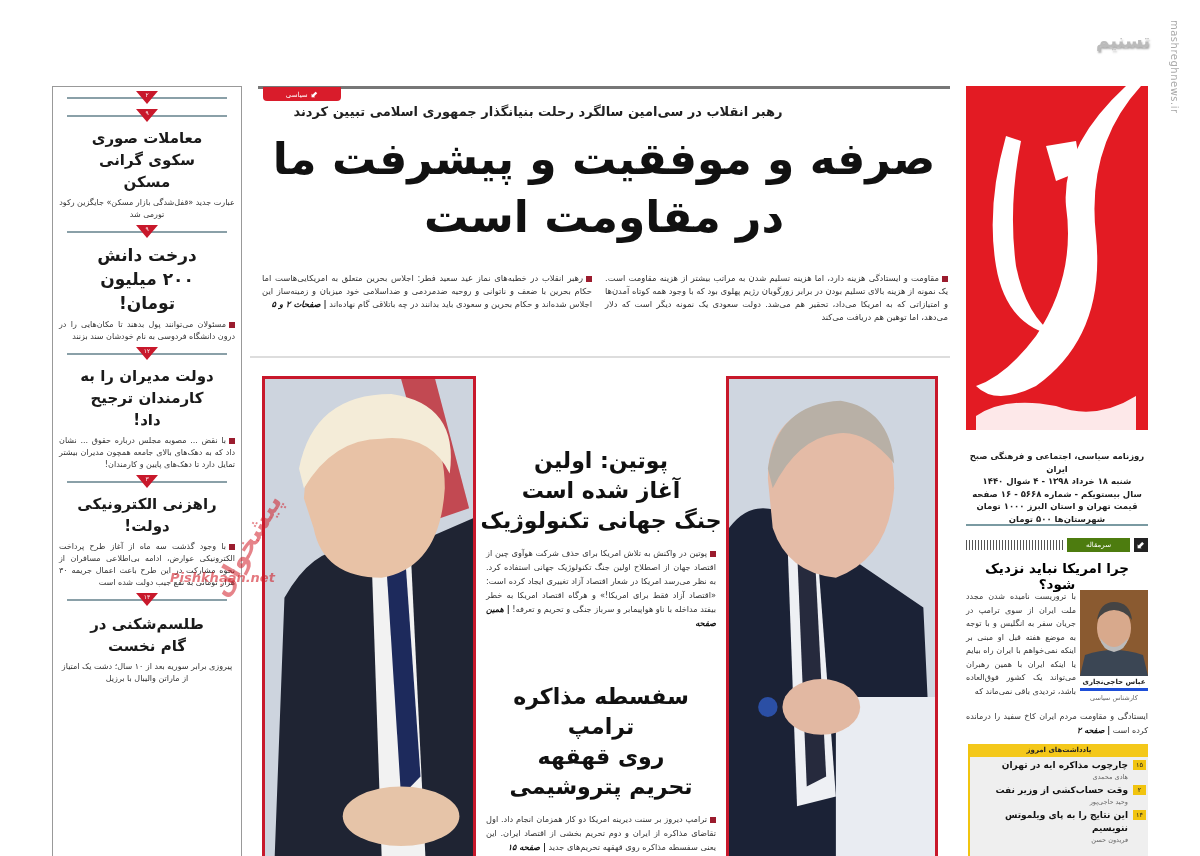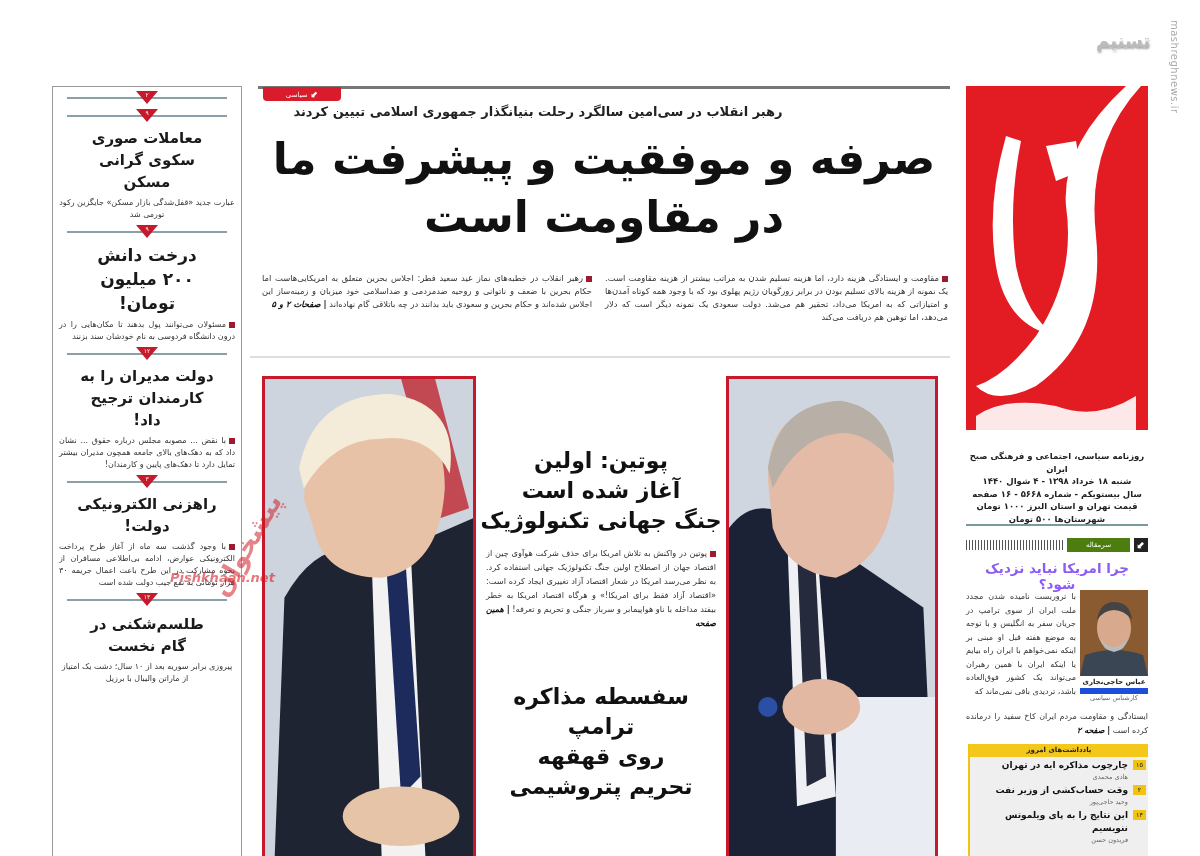--- a/index.html
+++ b/index.html
@@ -60,25 +60,25 @@
   .masthead { position: absolute; left: 966px; top: 86px; width: 182px; height: 344px; background: #e31b23; overflow: hidden; }
   .masthead svg { width: 100%; height: 100%; }
   .mast-info { position: absolute; left: 966px; top: 450px; width: 182px; font-size: 8.5px; line-height: 12.5px; text-align: center; direction: rtl; color: #222; font-weight: bold; }
   .info-rule { position: absolute; left: 966px; top: 524px; width: 182px; height: 2px; background: #7a9aa2; }
 
   .note-bar { position: absolute; left: 966px; top: 538px; width: 182px; height: 14px; }
   .note-bar .stripes { position: absolute; left: 0; top: 2px; width: 99px; height: 10px; background: repeating-linear-gradient(90deg, #555 0 1px, #fff 1px 3px); }
   .note-bar .tag { position: absolute; left: 101px; top: 0; width: 63px; height: 14px; background: #4d7c0f; color: #fff; font-size: 7px; line-height: 14px; text-align: center; }
   .note-bar .arrow-box { position: absolute; left: 168px; top: 0; width: 14px; height: 14px; background: #222; color: #fff; font-size: 10px; line-height: 14px; text-align: center; font-weight: bold; }
 
-  .note-title { position: absolute; left: 966px; top: 560px; width: 182px; font-size: 13.5px; font-weight: bold; text-align: center; direction: rtl; color: #8b5cf6; }
+  .note-title { position: absolute; left: 966px; top: 560px; width: 182px; font-size: 13.5px; font-weight: bold; text-align: center; direction: rtl; color: #000000; }
   .note-text { position: absolute; left: 966px; top: 590px; width: 110px; font-size: 8px; line-height: 13.5px; color: #333; text-align: justify; direction: rtl; }
   .note-photo { position: absolute; left: 1080px; top: 590px; width: 68px; height: 86px; background: #7a4a2a; overflow: hidden; }
   .note-photo svg { width: 100%; height: 100%; display: block; }
-  .note-author { position: absolute; left: 1080px; top: 678px; width: 68px; font-size: 7px; font-weight: bold; text-align: center; direction: rtl; border-bottom: 6px solid #1d4ed8; padding-bottom: 2px; }
+  .note-author { position: absolute; left: 1080px; top: 678px; width: 68px; font-size: 7px; font-weight: bold; text-align: center; direction: rtl; border-bottom: 3px solid #1d4ed8; padding-bottom: 2px; }
   .note-role { position: absolute; left: 1080px; top: 694px; width: 68px; font-size: 6.5px; color: #666; text-align: center; direction: rtl; }
   .note-tail { position: absolute; left: 966px; top: 710px; width: 182px; font-size: 8px; line-height: 13.5px; color: #333; text-align: justify; direction: rtl; }
 
   .recs { position: absolute; left: 968px; top: 744px; width: 180px; height: 112px; background: #efefef; border-left: 2px solid #f1c40f; }
   .recs-header { height: 13px; background: #f4c81a; font-size: 7px; line-height: 13px; text-align: center; font-weight: bold; direction: rtl; color: #222; }
   .rec-item { position: relative; padding: 2px 20px 0 4px; direction: rtl; }
   .rec-num { position: absolute; right: 2px; top: 3px; width: 13px; height: 10px; background: #f1c40f; font-size: 6.5px; line-height: 10px; text-align: center; color: #222; }
   .rec-title { font-size: 9px; font-weight: bold; line-height: 13px; color: #111; }
   .rec-author { font-size: 6.5px; color: #666; line-height: 10px; }
 </style>
@@ -187,20 +187,21 @@
     <div>جنگ جهانی تکنولوژیک</div>
   </h2>
   <p><span class="bullet"></span><span>پوتین در واکنش به تلاش امریکا برای حذف شرکت هوآوی چین از اقتصاد جهان از اصطلاح اولین جنگ تکنولوژیک جهانی استفاده کرد. به نظر می‌رسد امریکا در شعار اقتصاد آزاد تغییری ایجاد کرده است: «اقتصاد آزاد فقط برای امریکا!» و هرگاه اقتصاد امریکا به خطر بیفتد مداخله با ناو هواپیمابر و سرباز جنگی و تحریم و تعرفه!</span> <span class="page-ref">| همین صفحه</span></p>
 </div>
 <div class="mid-story story-2">
   <h2>
     <div>سفسطه مذاکره ترامپ</div>
     <div>روی قهقهه</div>
     <div>تحریم پتروشیمی</div>
   </h2>
+  <p><span class="bullet"></span><span>ترامپ دیروز بر سنت دیرینه امریکا دو کار همزمان انجام داد. اول تقاضای مذاکره از ایران و دوم تحریم بخشی از اقتصاد ایران. این یعنی سفسطه مذاکره روی قهقهه تحریم‌های جدید</span> <span class="page-ref">| صفحه ۱۵</span></p>
 </div>
 
 <div class="pish">
   <div class="fa">پیشخوان</div>
   <div class="en">Pishkhaan.net</div>
 </div>
 
 <div class="masthead">
   <svg viewBox="0 0 182 344" preserveAspectRatio="none">
     <rect width="182" height="344" fill="#e31b23"></rect>

